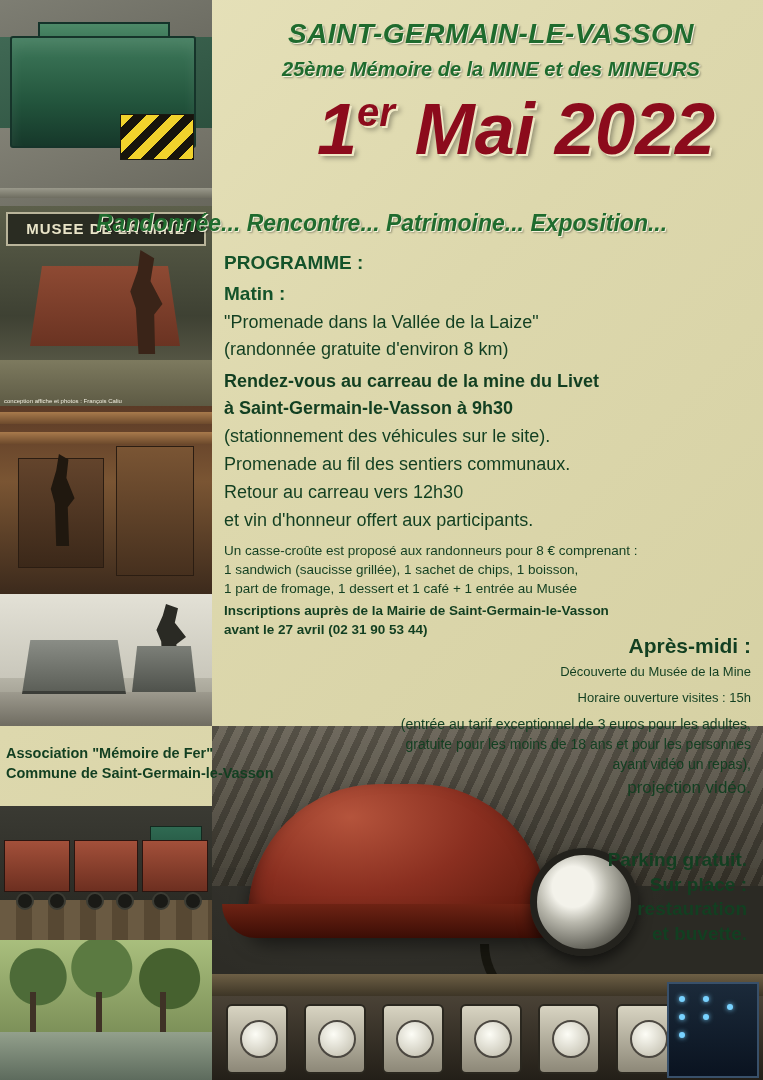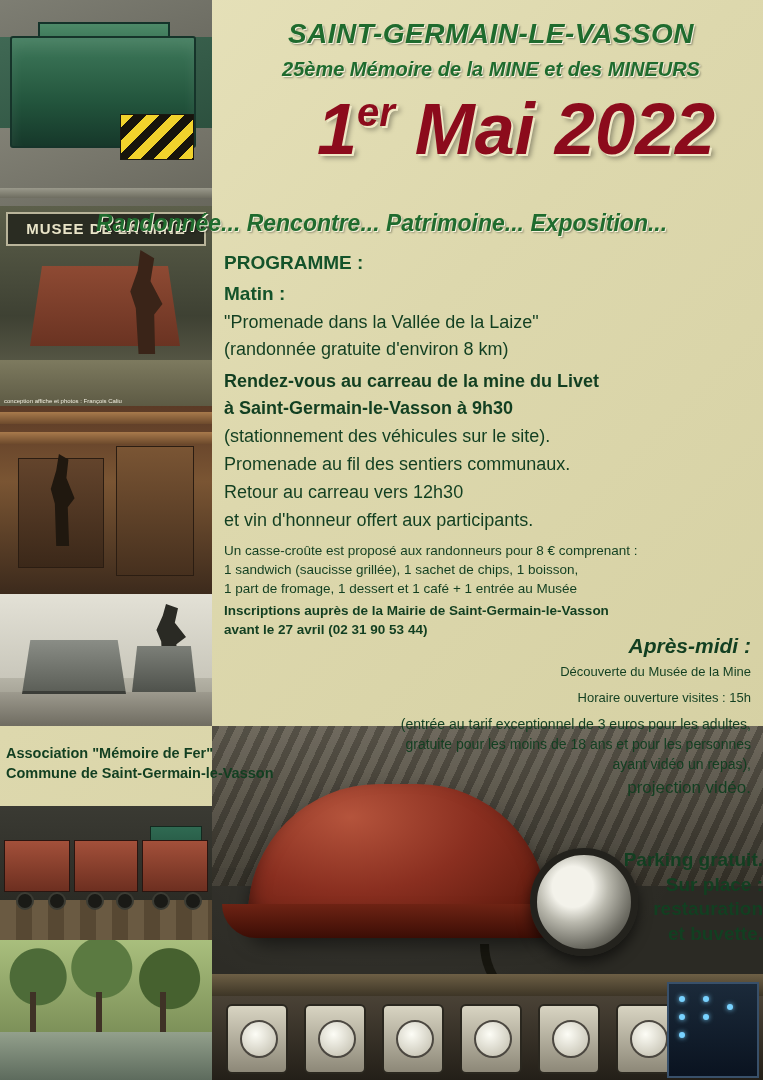--- a/index.html
+++ b/index.html
@@ -236,32 +236,32 @@
   }
 
   .blk { position: absolute; left: 12px; width: 535px; color: #123f21; }
   .l-reg { font-size: 18px; }
   .l-bold { font-size: 18px; font-weight: bold; }
   .l-it { font-size: 18px; }
   .l-small { font-size: 13.5px; }
   .l-small-b { font-size: 13.5px; font-weight: bold; }
 
   .r-block { position: absolute; right: 12px; text-align: right; color: #123f21; }
-  .pm-title { font-size: 21px; font-weight: bold; font-style: italic; }
+  .pm-title { font-size: 21px; font-weight: bold; }
   .pm-line { font-size: 13px; }
   .pm-small { font-size: 14px; }
 
   .assoc {
     position: absolute; left: 6px; top: 744px; width: 300px;
     font-size: 14.5px; font-weight: bold; color: #123f21;
     line-height: 1.35;
   }
 
   .parking {
-    position: absolute; right: 0; top: 848px;
+    position: absolute; right: 16px; top: 848px;
     text-align: right; font-size: 19px; font-weight: bold; color: #123f21;
     line-height: 1.3;
   }
 
   
   .helmet-photo {
     position: absolute;
     left: 212px; top: 726px;
     width: 551px; height: 354px;
     overflow: hidden;

